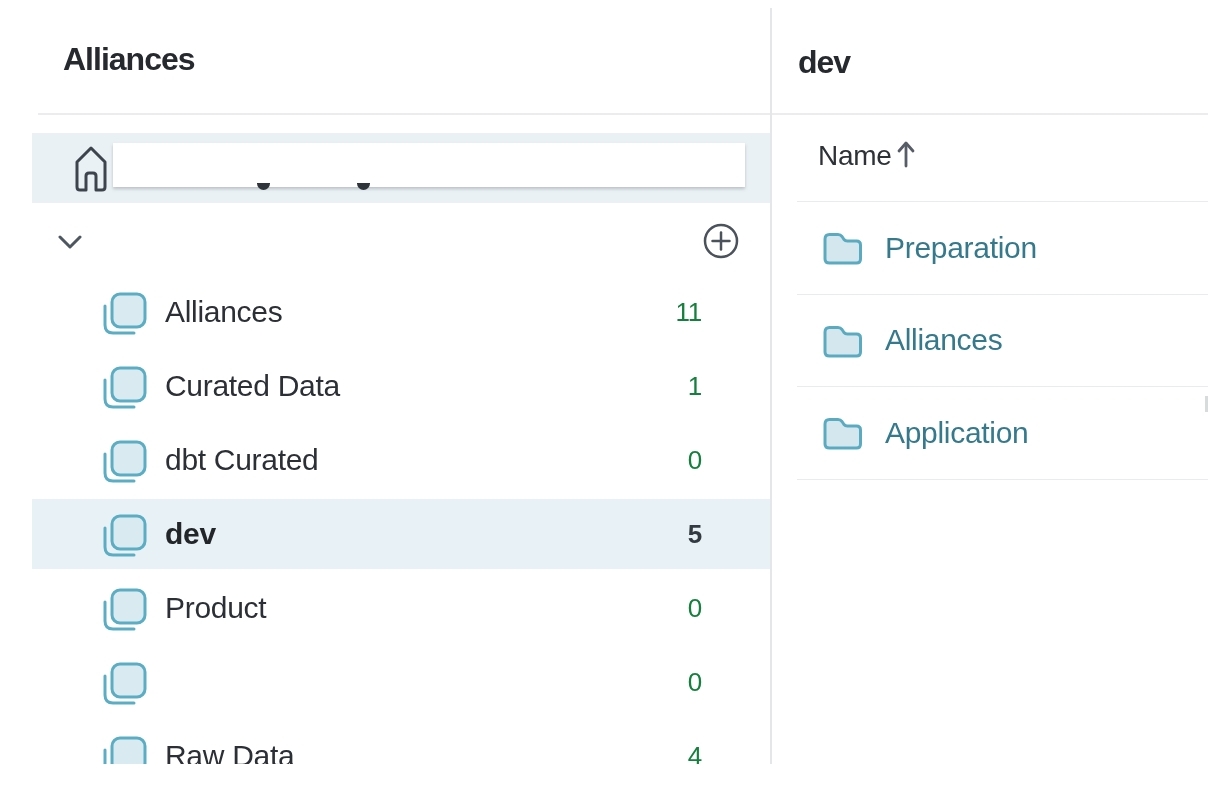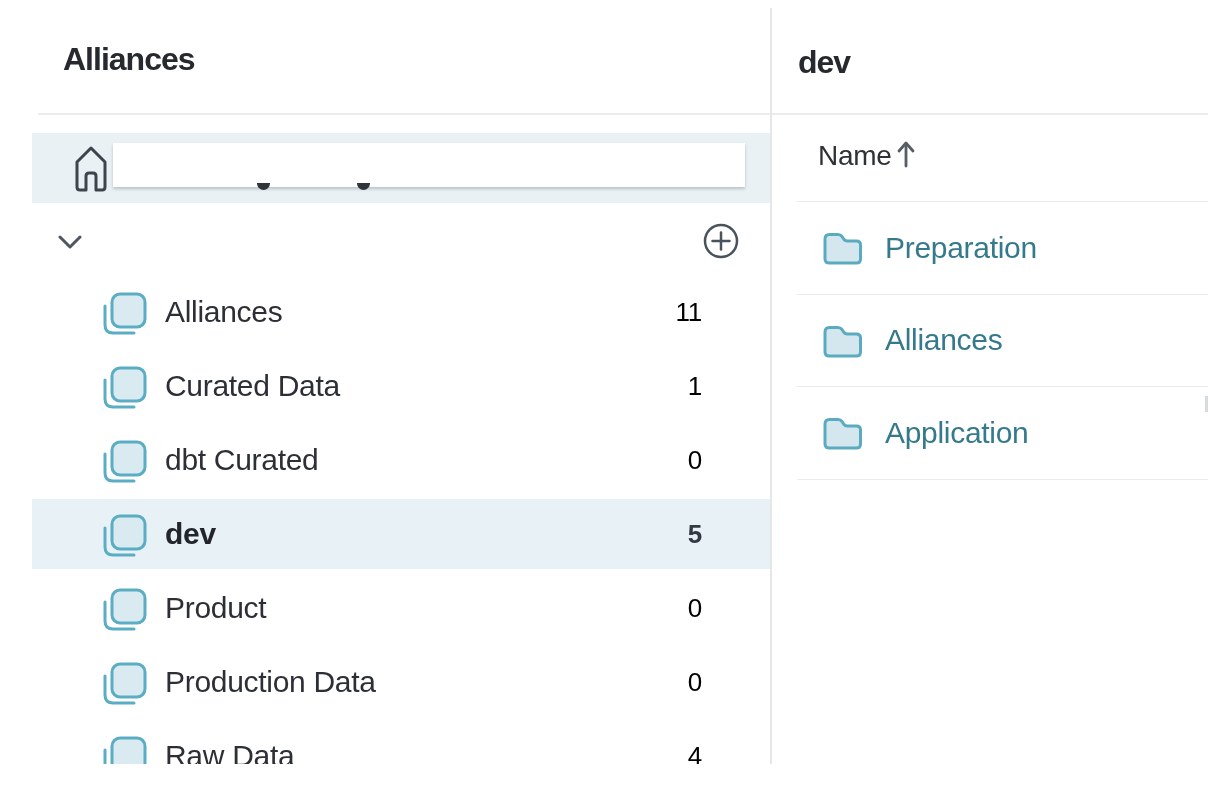--- a/index.html
+++ b/index.html
@@ -52,21 +52,21 @@
   }
   .space-row.selected { background:#e8f1f5; }
   .space-icon { position:absolute; left:67px; top:11px; width:48px; height:48px; }
   .space-label {
     position:absolute; left:133px; top:50%; transform:translateY(-50%);
     font-size:30px; color:#2c3036; white-space:nowrap;
   }
   .space-row.selected .space-label { font-weight:700; color:#22252a; }
   .space-count {
     position:absolute; right:68px; top:50%; transform:translateY(-50%);
-    font-size:26px; color:#000000;
+    font-size:26px; color:#15803d;
   }
   .space-row.selected .space-count { font-weight:700; color:#343a41; }
 
   
   .right-title {
     position:absolute; left:798px; top:44px;
     font-size:32px; font-weight:700; letter-spacing:-1px; color:#26292e;
   }
   .table-header {
     position:absolute; left:818px; top:139px; height:34px;
@@ -180,21 +180,20 @@
     <span class="space-count">0</span>
   </div>
 
   <div class="space-row" style="top: 647px;">
     <span class="space-icon">
       <svg width="48" height="48" viewBox="0 0 48 48">
         <path d="M6 18 L6 37 Q6 45 14 45 L35 45" fill="none" stroke="#5aadc3" stroke-width="3" stroke-linecap="round"></path>
         <rect x="13" y="6" width="33" height="33" rx="8" fill="#d9eaf1" stroke="#5aadc3" stroke-width="3"></rect>
       </svg>
     </span>
-    <span class="space-label">Production Data</span>
     <span class="space-count">0</span>
   </div>
 
   <div class="space-row" style="top: 721px;">
     <span class="space-icon">
       <svg width="48" height="48" viewBox="0 0 48 48">
         <path d="M6 18 L6 37 Q6 45 14 45 L35 45" fill="none" stroke="#5aadc3" stroke-width="3" stroke-linecap="round"></path>
         <rect x="13" y="6" width="33" height="33" rx="8" fill="#d9eaf1" stroke="#5aadc3" stroke-width="3"></rect>
       </svg>
     </span>

